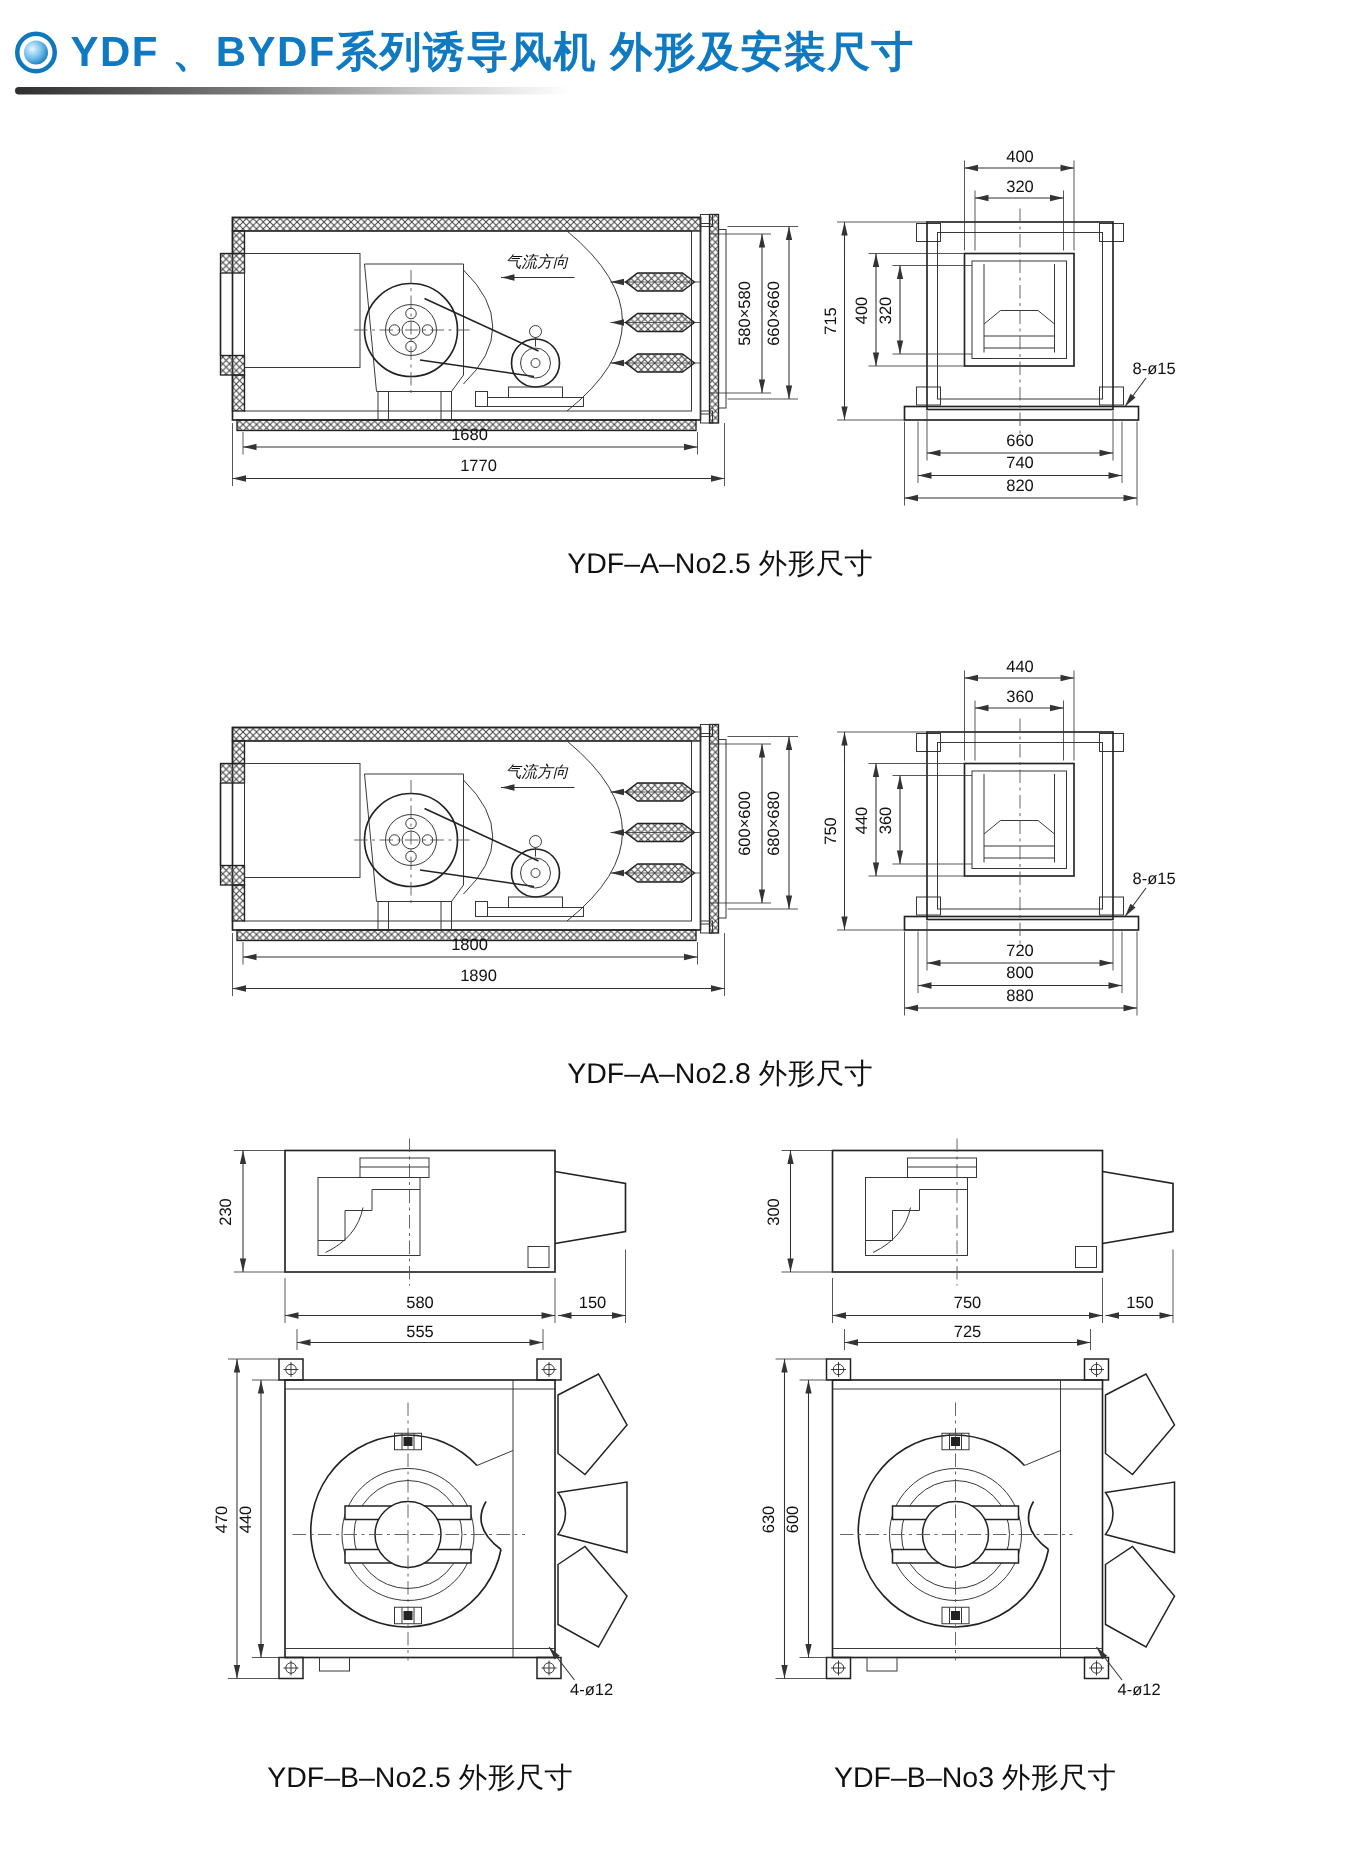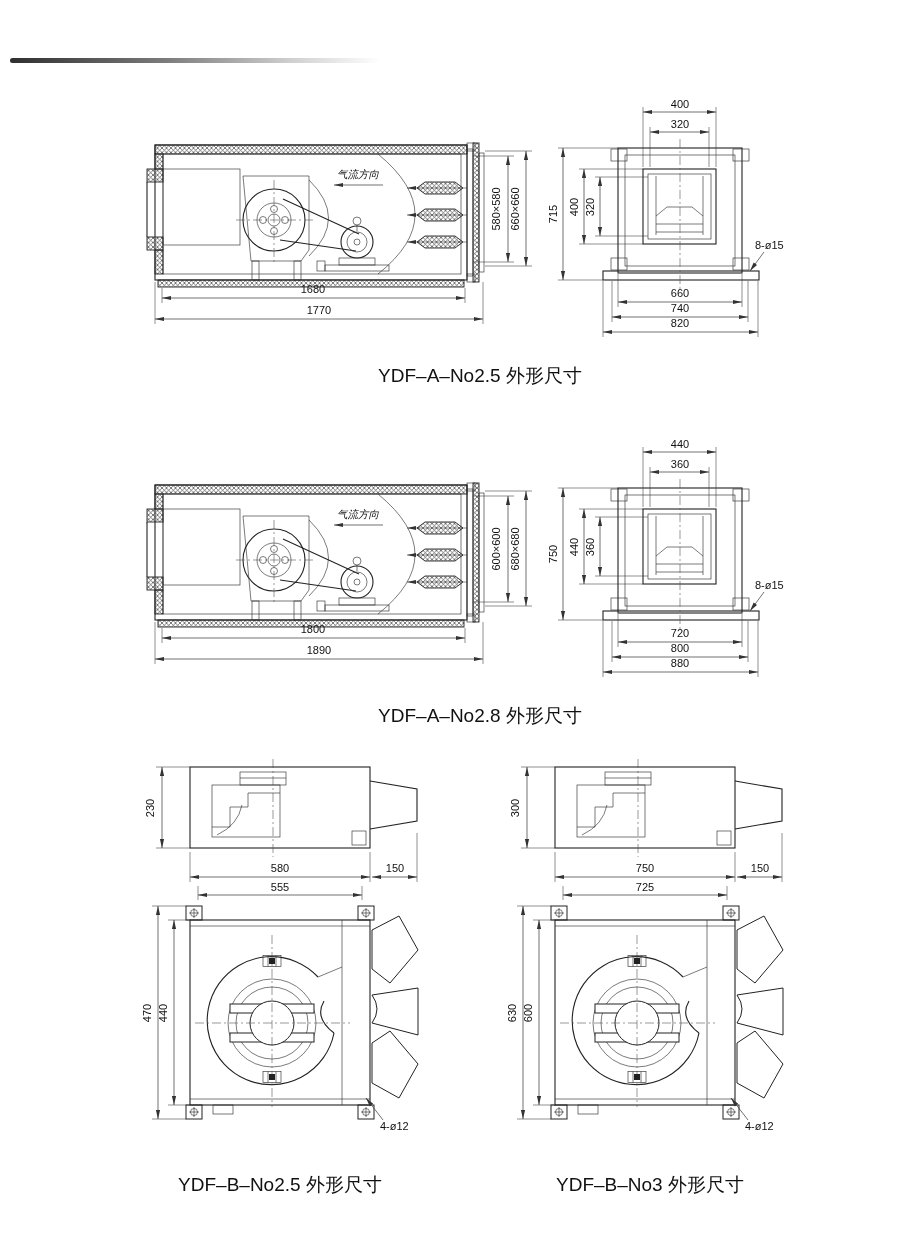--- a/index.html
+++ b/index.html
@@ -23,20 +23,26 @@
   .ext{fill:none;stroke:#333;stroke-width:0.55;}
   .dtx{font:11px "Liberation Sans",sans-serif;fill:#111;}
   .air{font:italic 10.5px "Liberation Sans",sans-serif;fill:#111;}
   .cap{font:500 19px "Liberation Sans",sans-serif;fill:#111;}
 </style>
 </head>
 <body>
 
 <div class="page">
 
+  <div class="hdr">
+    <span class="bullet">
+        <span class="bullet-core"></span>
+      </span>
+    <h1 class="title">YDF 、BYDF系列诱导风机 外形及安装尺寸</h1>
+  </div>
   <div class="rule"></div>
 
   <svg width="0" height="0" style="position:absolute">
     <defs>
       <pattern id="xh" width="4.5" height="4.5" patternUnits="userSpaceOnUse">
         <path d="M0,0 L4.5,4.5 M4.5,0 L0,4.5" stroke="#444" stroke-width="0.7" fill="none"></path>
       </pattern>
       <marker id="aS" markerWidth="10" markerHeight="6" refX="0.5" refY="3" orient="auto" markerUnits="userSpaceOnUse">
         <path d="M0.5,3 L9.5,0.9 L9.5,5.1 Z" fill="#333"></path>
       </marker>

